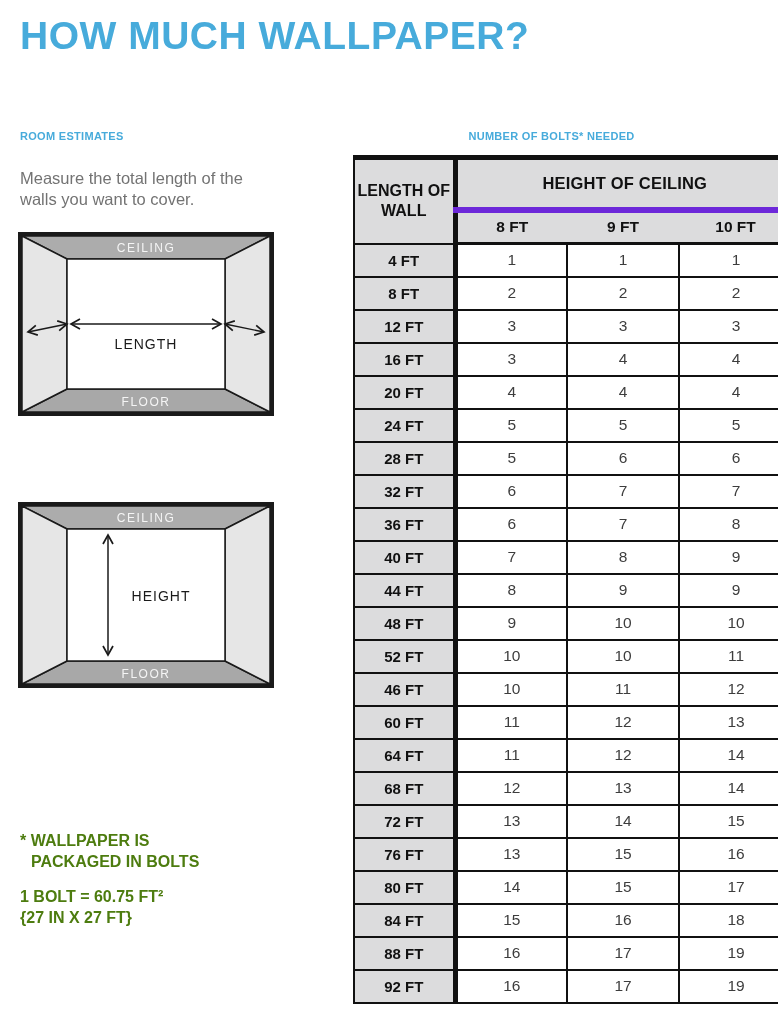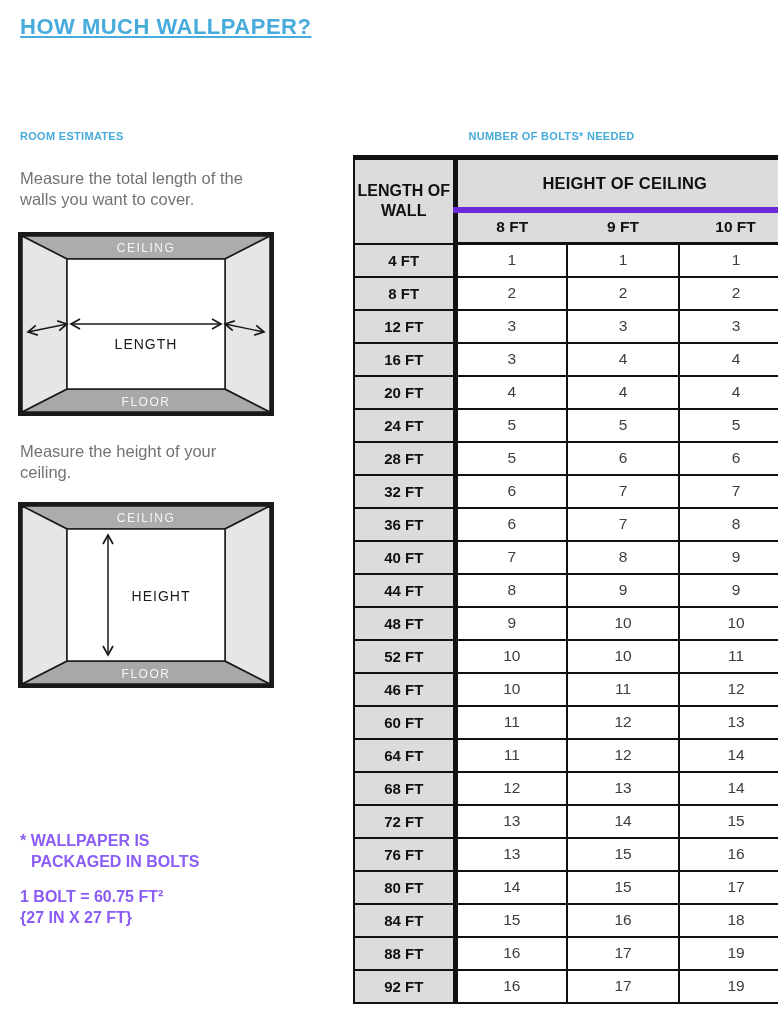--- a/index.html
+++ b/index.html
@@ -1,37 +1,37 @@
 <!DOCTYPE html>
 <html style="--accent: #47abdb; --cellgray: #dcdcdd;"><head>
 <meta charset="utf-8">
 <style>
   :root { --accent:#47abdb; --ink:#1a1a1a; --cellgray:#dcdcdd; }
   * { margin:0; padding:0; box-sizing:border-box; }
   html,body { width:778px; height:1024px; background:#ffffff;
     font-family:"Liberation Sans", sans-serif; color:#303030; }
   #page { position:relative; width:778px; height:1024px; overflow:hidden; background:#fff; }
 
-  .page-title { position:absolute; left:20px; top:14px; font-size:22px; font-weight:bold;
-    color:var(--accent); letter-spacing:0.5px;text-decoration:underline; }
+  .page-title { position:absolute; left:20px; top:14px; font-size:39px; font-weight:bold;
+    color:var(--accent); letter-spacing:0.5px; }
   .section-head { position:absolute; font-size:11px; font-weight:bold; color:var(--accent);
     letter-spacing:0.3px; }
   #room-estimates-head { left:20px; top:130px; }
   #bolts-head { left:333px; top:130px; width:437px; text-align:center; }
 
   .body-text { position:absolute; left:20px; font-size:16.5px; line-height:1.27; color:#737373; }
   #para-length { top:168px; max-width:237px; }
   #para-height { top:441px; max-width:237px; }
   #para-chart  { top:711px; max-width:252px; }
 
   .diagram { position:absolute; left:18px; }
   #diagram-length { top:232px; }
   #diagram-height { top:502px; }
 
-  .footnote { position:absolute; left:20px; font-size:16px; font-weight:bold; color:#8b5cf6;
+  .footnote { position:absolute; left:20px; font-size:16px; font-weight:bold; color:#4d7c0f;
     line-height:1.3; }
   #footnote-bolts { top:831px; }
   #footnote-bolts .indent { padding-left:11px; display:block; }
   #bolt-size { top:887px; }
   #bolt-size span { display:block; }
 
   
   #bolts-table-wrap { position:absolute; left:333px; top:155px;padding-left:20px; }
   table { border-collapse:collapse; table-layout:fixed; width:438px; }
   table { border-top:5px solid #111; border-left:2px solid #111; border-bottom:2px solid #111; }
@@ -77,21 +77,20 @@
     <polygon points="252,4 207,27 207,157 252,180" fill="#e6e6e6" stroke="#1a1a1a" stroke-width="1.5"></polygon>
     <rect x="49" y="27" width="158" height="130" fill="#ffffff" stroke="#1a1a1a" stroke-width="1.5"></rect>
     <text x="128" y="20" text-anchor="middle" class="room-label">CEILING</text>
     <text x="128" y="174" text-anchor="middle" class="room-label">FLOOR</text>
     <line x1="53" y1="92" x2="203" y2="92" stroke="#1a1a1a" stroke-width="1.5" marker-start="url(#ah1)" marker-end="url(#ah1)"></line>
     <line x1="10" y1="100" x2="49" y2="92" stroke="#1a1a1a" stroke-width="1.4" marker-start="url(#ah1)" marker-end="url(#ah1)"></line>
     <line x1="207" y1="92" x2="246" y2="100" stroke="#1a1a1a" stroke-width="1.4" marker-start="url(#ah1)" marker-end="url(#ah1)"></line>
     <text x="128" y="117" text-anchor="middle" class="measure-label">LENGTH</text>
   </svg>
 
-  <p class="body-text" id="para-height">Measure the height of your ceiling.</p>
 
   <svg class="diagram" id="diagram-height" width="256" height="186" viewBox="0 0 256 186">
     <defs>
       <marker id="ah2" markerWidth="14" markerHeight="14" refX="10" refY="6" orient="auto-start-reverse" markerUnits="userSpaceOnUse">
         <path d="M1,1 L10,6 L1,11" fill="none" stroke="#1a1a1a" stroke-width="1.7"></path>
       </marker>
     </defs>
     <rect x="2" y="2" width="252" height="182" fill="#ffffff" stroke="#1a1a1a" stroke-width="4"></rect>
     <polygon points="4,4 252,4 207,27 49,27" fill="#acacac" stroke="#1a1a1a" stroke-width="1.5"></polygon>
     <polygon points="4,182 252,182 207,159 49,159" fill="#a8a8a8" stroke="#1a1a1a" stroke-width="1.5"></polygon>

